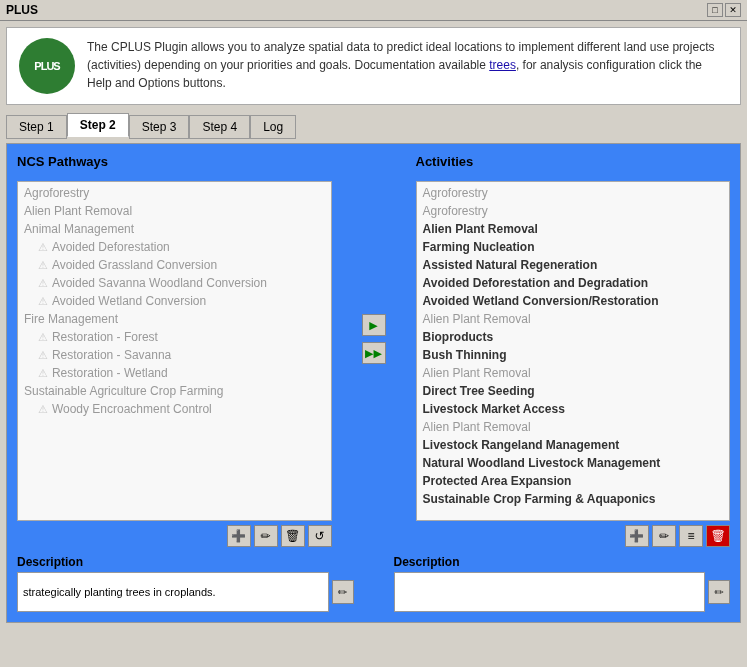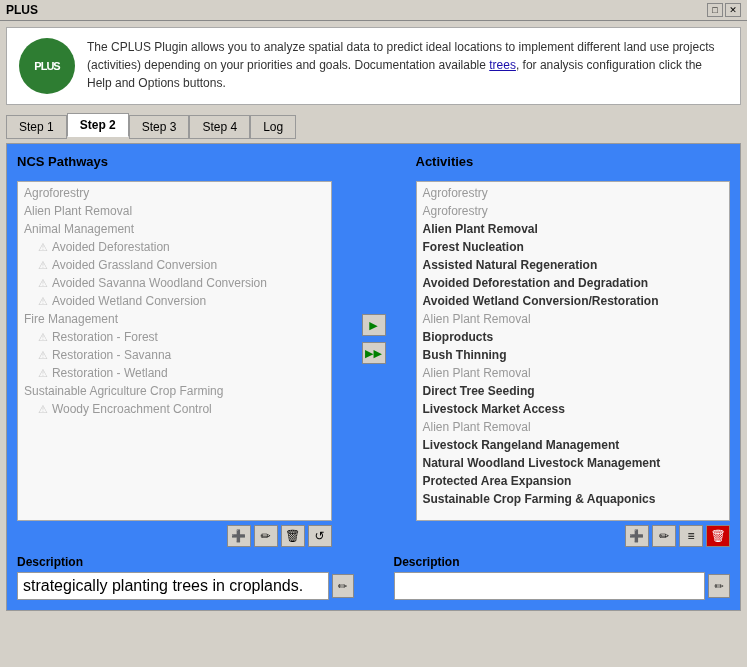--- a/index.html
+++ b/index.html
@@ -153,22 +153,22 @@
     .desc-label { font-weight: bold; font-size: 12px; margin-bottom: 3px; }
     .desc-input-wrap {
       display: flex;
       align-items: center;
       gap: 3px;
     }
     .desc-input {
       flex: 1;
       border: 1px solid #999;
       padding: 3px 5px;
-      font-size: 16px;
-      height: 28px;
+      font-size: 11px;
+      height: 40px;
     }
     .edit-btn {
       width: 22px; height: 24px;
       background: #d4d0c8;
       border: 1px solid #888;
       cursor: pointer;
       display: flex; align-items: center; justify-content: center;
       font-size: 11px;
     }
   </style>
@@ -231,21 +231,21 @@
         <button class="arrow-btn" style="color:green;">▶</button>
         <button class="arrow-btn" style="color:green;">▶▶</button>
       </div>
 
       <div class="col">
         <div class="col-title">Activities</div>
         <div class="list-box">
           <div class="list-item muted">Agroforestry</div>
           <div class="list-item muted">Agroforestry</div>
           <div class="list-item bold" style="font-weight:bold;color:#333;">Alien Plant Removal</div>
-          <div class="list-item bold" style="font-weight:bold;color:#333;">Forest Nucleation</div>
+          <div class="list-item bold" style="font-weight:bold;color:#333;">Farming Nucleation</div>
           <div class="list-item bold" style="font-weight:bold;color:#333;">Assisted Natural Regeneration</div>
           <div class="list-item bold" style="font-weight:bold;color:#333;">Avoided Deforestation and Degradation</div>
           <div class="list-item bold" style="font-weight:bold;color:#333;">Avoided Wetland Conversion/Restoration</div>
           <div class="list-item muted">Alien Plant Removal</div>
           <div class="list-item bold" style="font-weight:bold;color:#333;">Bioproducts</div>
           <div class="list-item bold" style="font-weight:bold;color:#333;">Bush Thinning</div>
           <div class="list-item muted">Alien Plant Removal</div>
           <div class="list-item bold" style="font-weight:bold;color:#333;">Direct Tree Seeding</div>
           <div class="list-item bold" style="font-weight:bold;color:#333;">Livestock Market Access</div>
           <div class="list-item muted">Alien Plant Removal</div>

